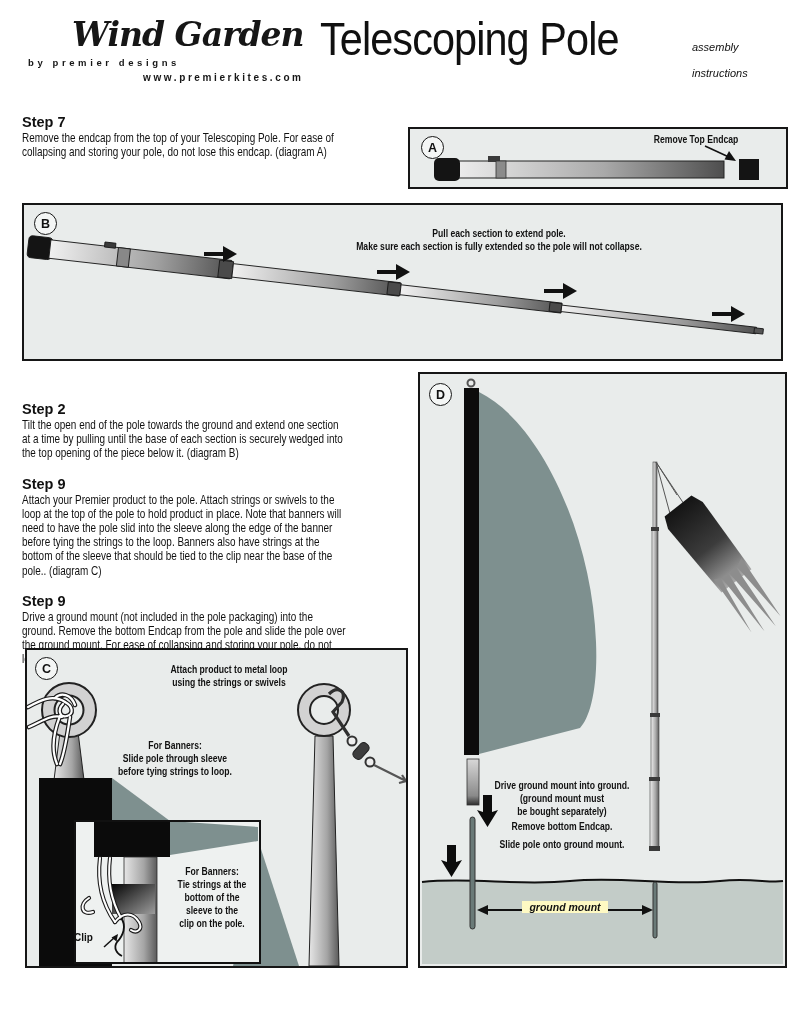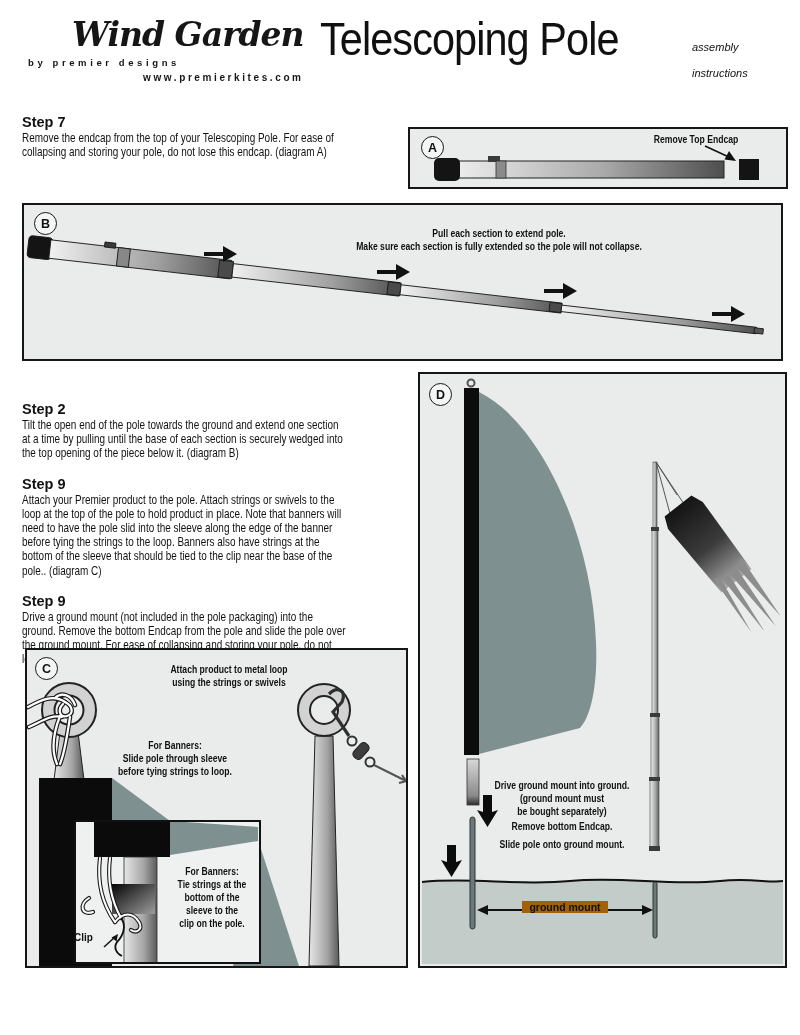--- a/index.html
+++ b/index.html
@@ -25,21 +25,21 @@
 
   
   .diag{position:absolute;background:#e9eceb;border:2px solid #161616;box-sizing:border-box;}
   .circle-label{position:absolute;width:21px;height:21px;border:1.8px solid #161616;border-radius:50%;
                 background:#f4f6f5;font-size:12.5px;font-weight:bold;display:flex;
                 align-items:center;justify-content:center;z-index:5;}
   .dcap{position:absolute;font-weight:bold;font-size:10.5px;line-height:13px;
         white-space:pre-line;text-align:center;transform:scaleX(0.82);z-index:4;}
   svg{position:absolute;left:0;top:0;display:block;}
   .gm-label{position:absolute;text-align:center;font-weight:bold;font-size:10.5px;z-index:4;}
-  .gm-label span{background:#a16207;padding:0 7px;}
+  .gm-label span{background:#fef9c3;padding:0 7px;font-style:italic;}
   .clip-label{position:absolute;font-weight:bold;font-size:10px;z-index:6;}
 </style>
 </head>
 <body>
 
 <div class="page">
 
   <div class="logo">
     <div class="brand">Wind Garden</div>
     <div class="tagline">by premier designs</div>

